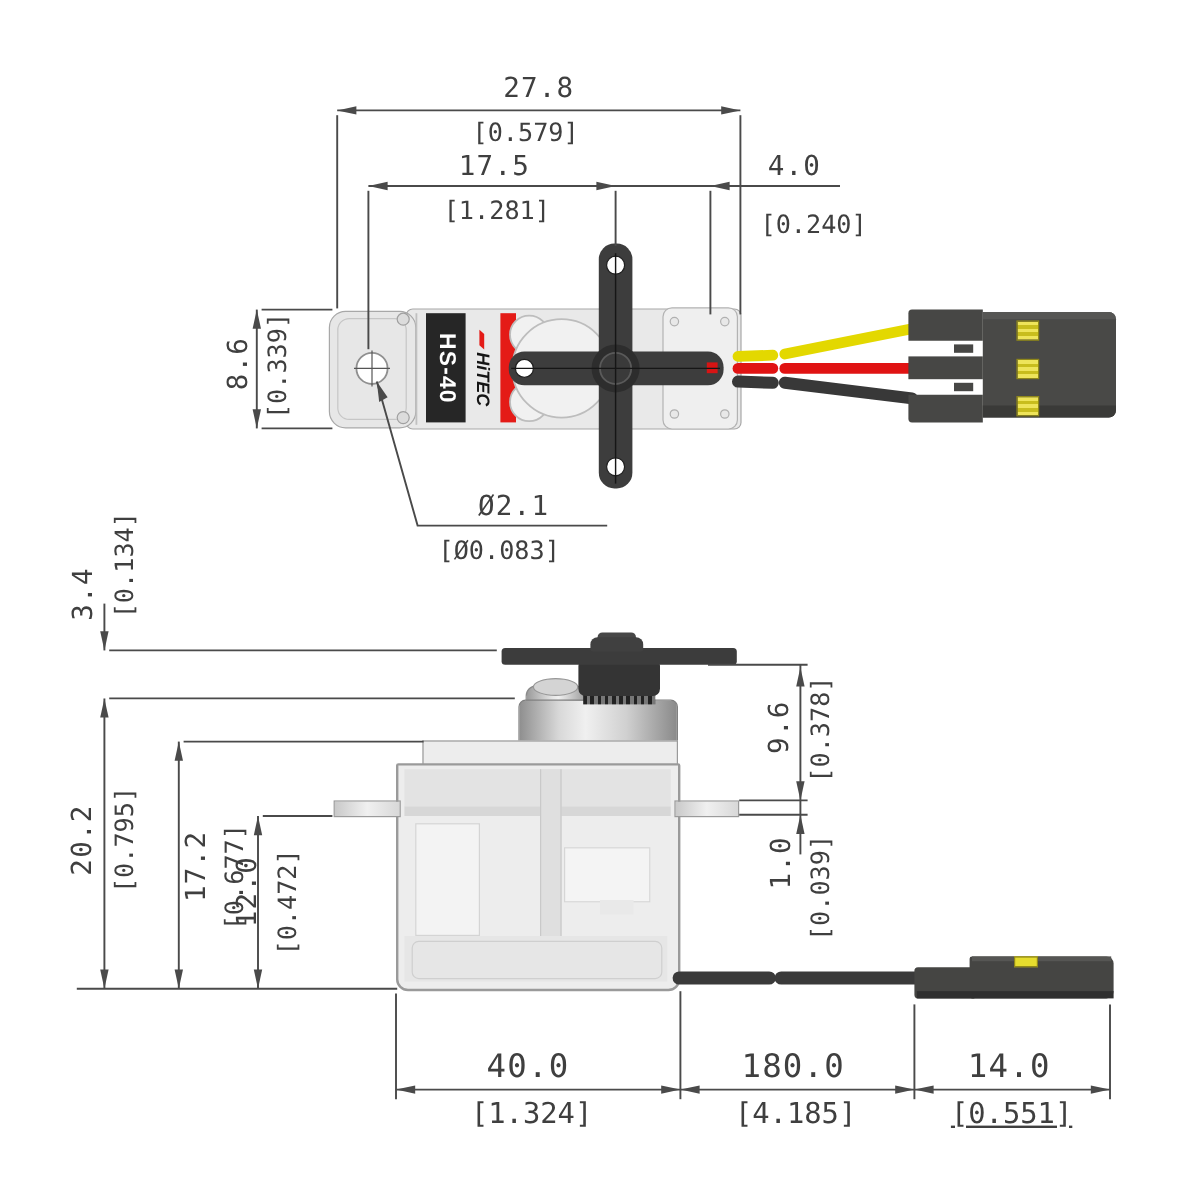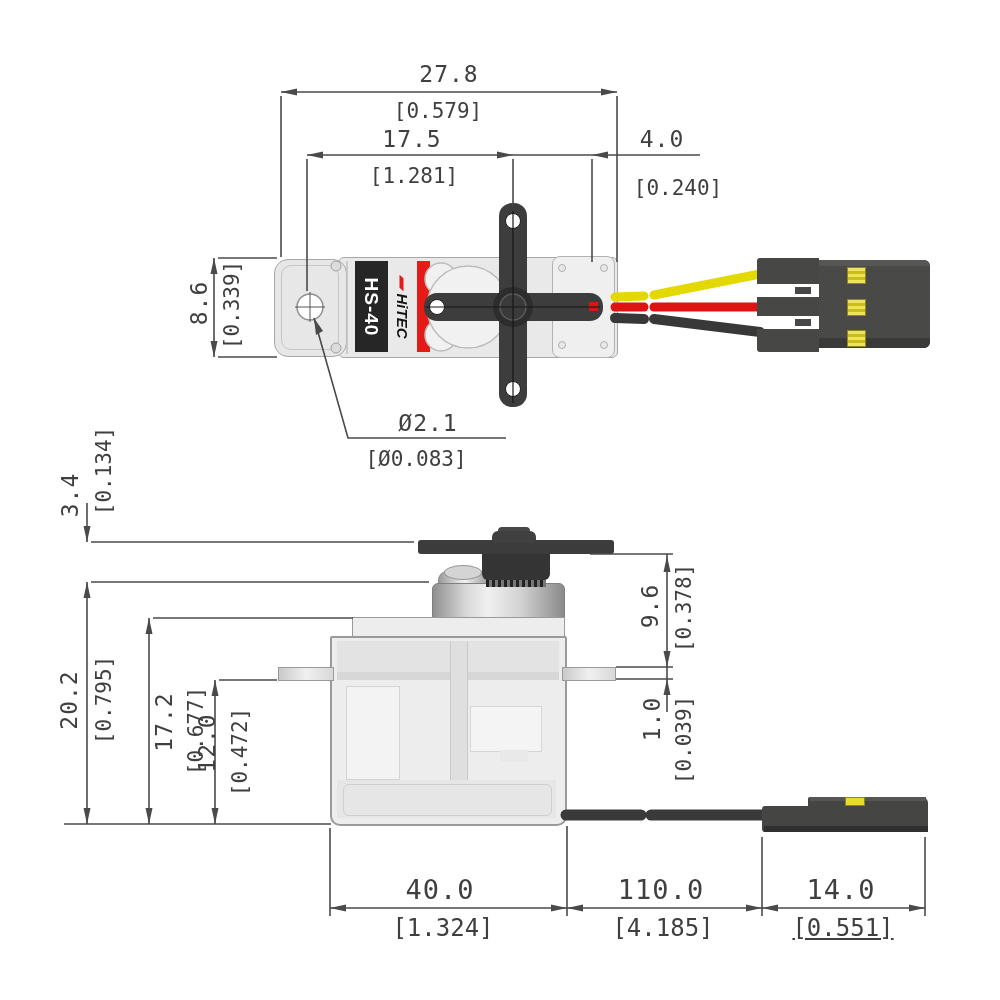--- a/index.html
+++ b/index.html
@@ -265,18 +265,18 @@
   <div class="dim inch vert" style="left:196px;top:731px;">[0.677]</div>
   <div class="dim vert" style="left:207px;top:743px;">12.0</div>
   <div class="dim inch vert" style="left:240px;top:752px;">[0.472]</div>
   <div class="dim vert" style="left:650px;top:606px;">9.6</div>
   <div class="dim inch vert" style="left:684px;top:608px;">[0.378]</div>
   <div class="dim vert" style="left:652px;top:719px;">1.0</div>
   <div class="dim inch vert" style="left:684px;top:740px;">[0.039]</div>
 
   <div class="dim big" style="left:440px;top:889px;">40.0</div>
   <div class="dim big inch" style="left:443px;top:928px;">[1.324]</div>
-  <div class="dim big" style="left:661px;top:889px;">110.0</div>
+  <div class="dim big" style="left:661px;top:889px;">180.0</div>
   <div class="dim big inch" style="left:663px;top:928px;">[4.185]</div>
   <div class="dim big" style="left:841px;top:889px;">14.0</div>
   <div class="dim big inch" style="left:843px;top:928px;text-decoration:underline;">[0.551]</div>
 
 </div>
 
 </body></html>

